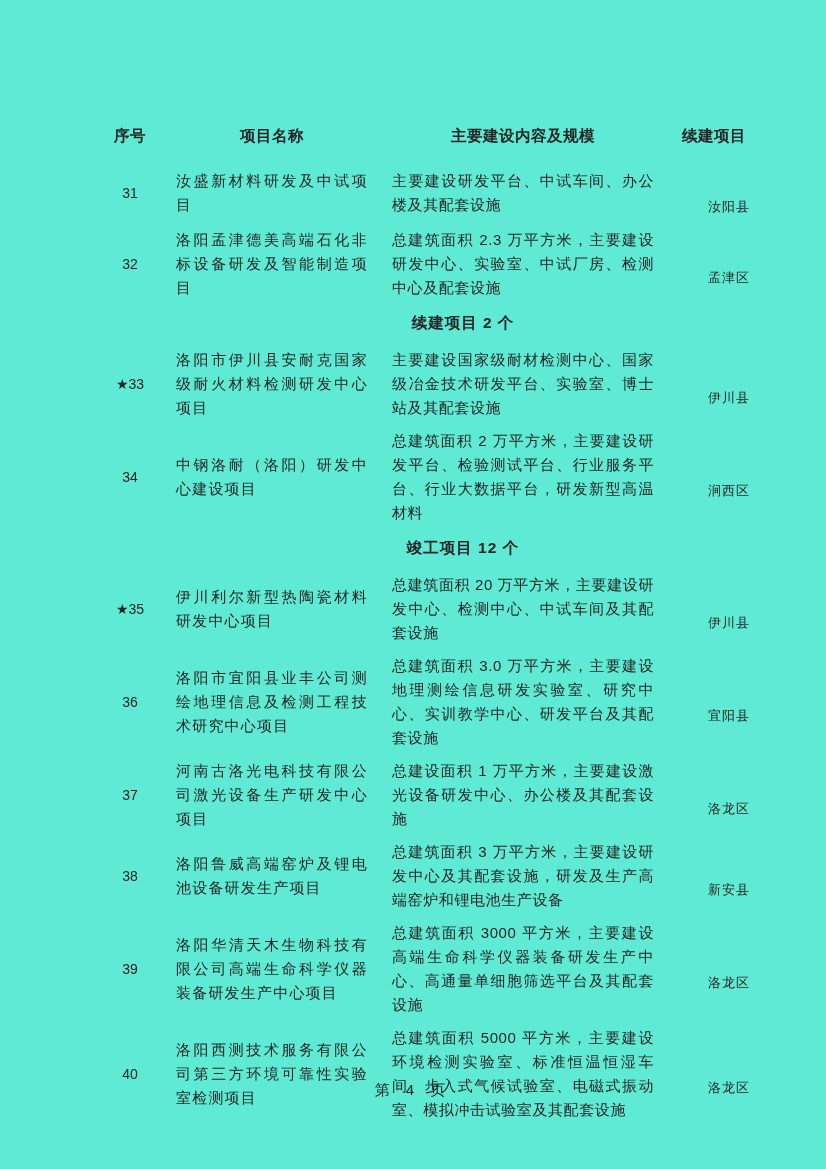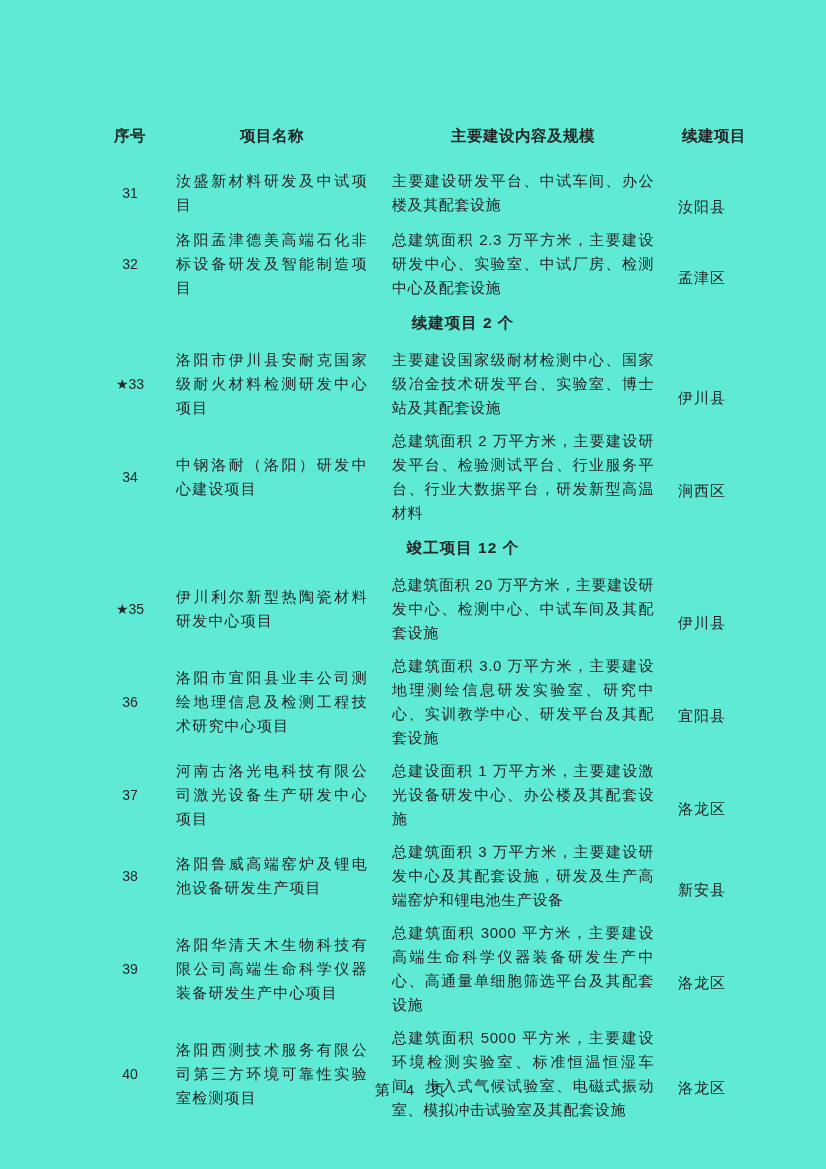--- a/index.html
+++ b/index.html
@@ -45,22 +45,22 @@
     letter-spacing: 1.2px;
     text-align: justify;
   }
   .cell-content {
     font-size: 15px;
     line-height: 24px;
     letter-spacing: 0.6px;
     text-align: justify;
   }
   .cell-district {
-    text-align: left;
-    font-size: 15px;
+    text-align: right;
+    font-size: 13px;
     line-height: 24px;
     white-space: nowrap;
     letter-spacing: 1px;
     margin-top: 28px;
   }
   .section-row {
     margin: 11px 0 13px 0;
   }
   .section-label {
     grid-column: 2 / 5;

